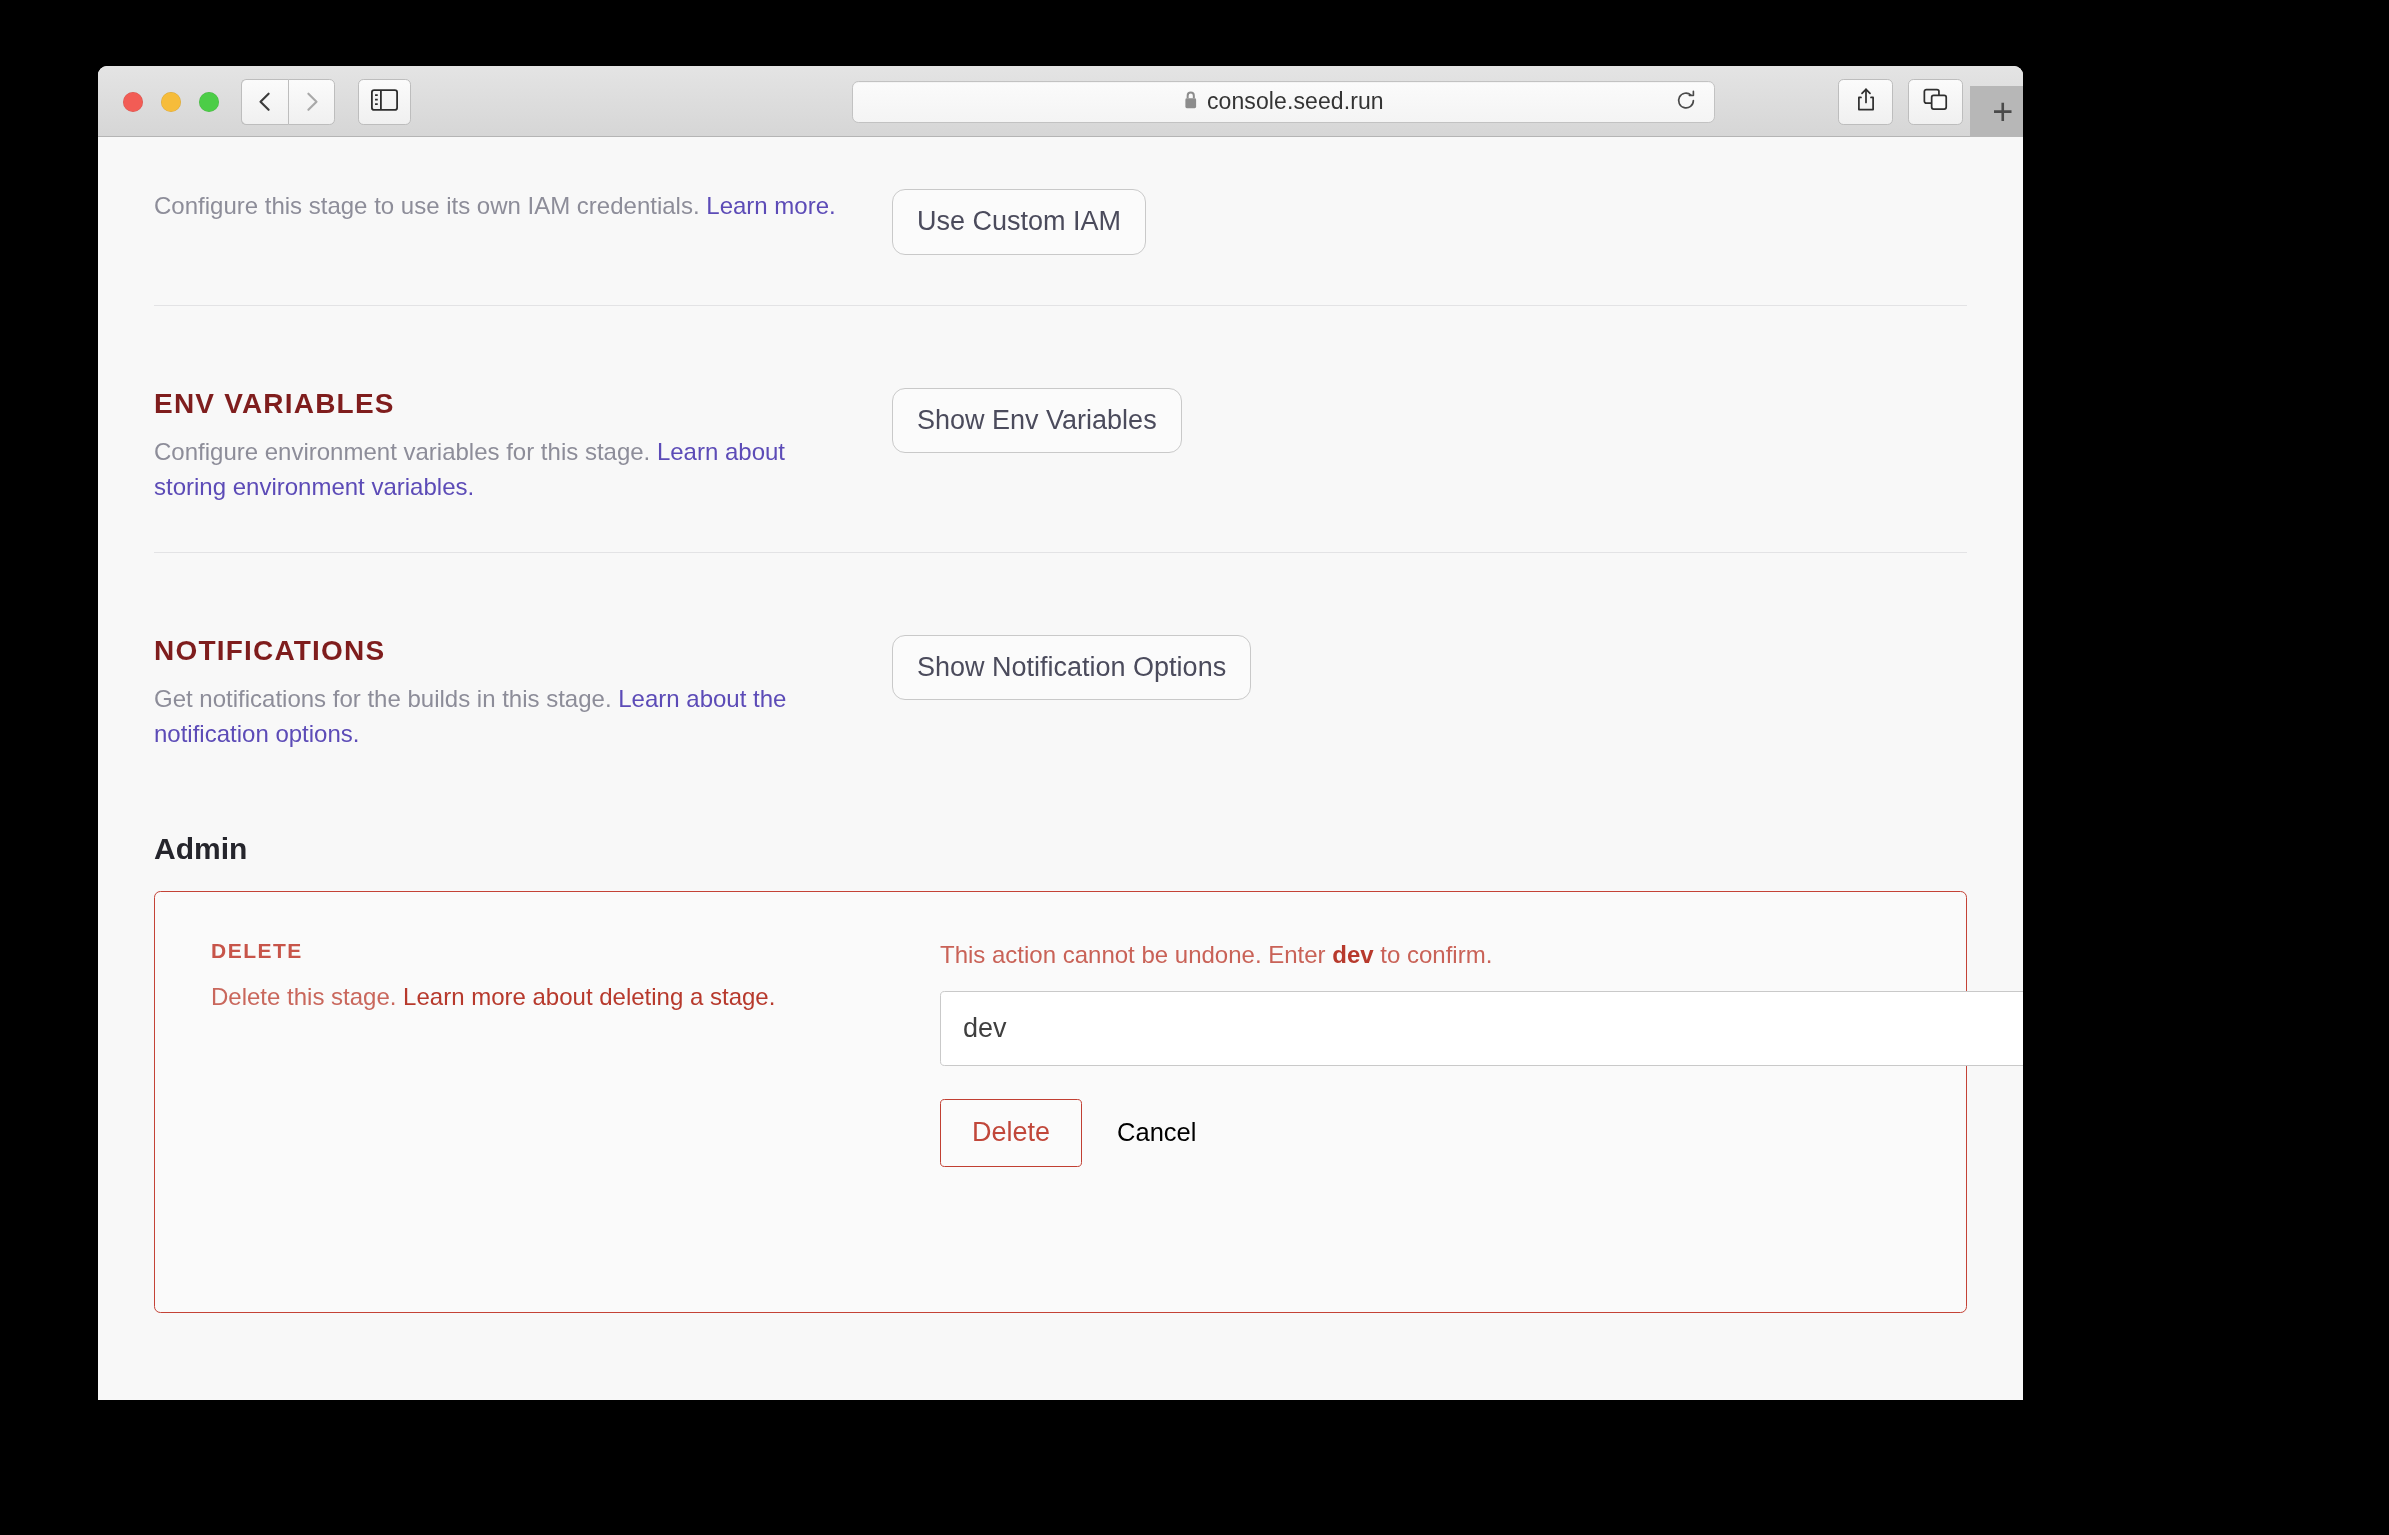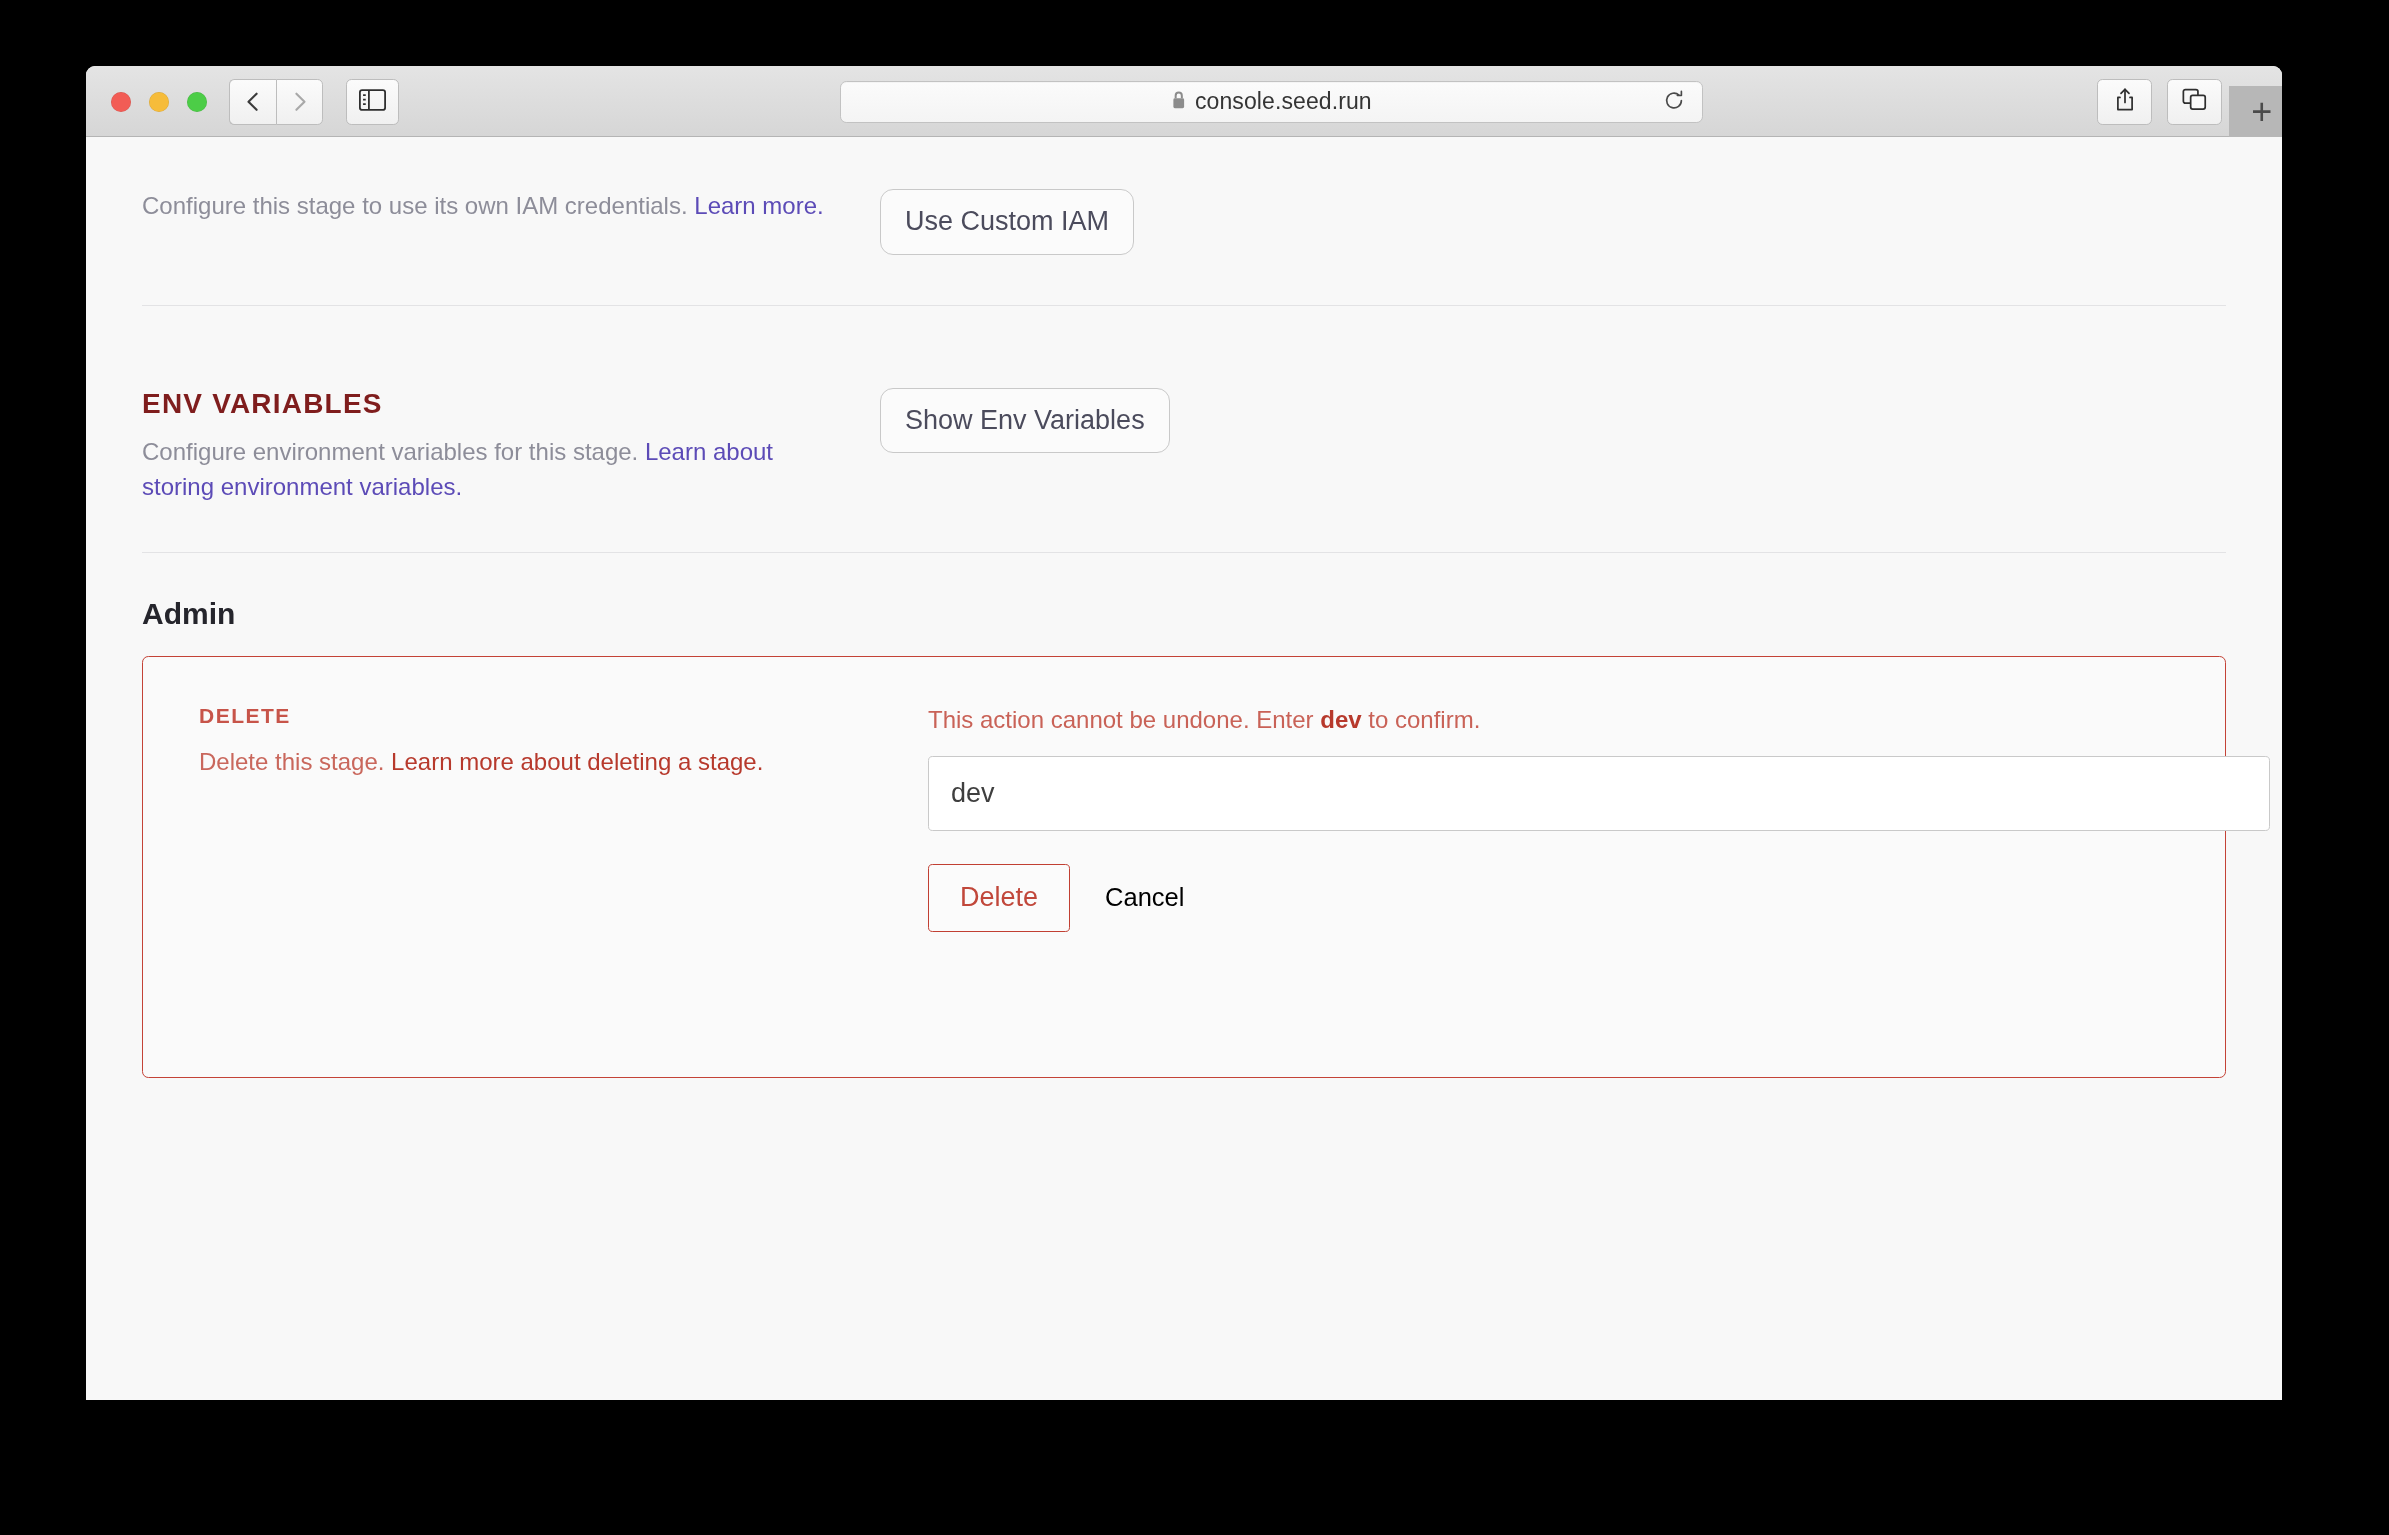--- a/index.html
+++ b/index.html
@@ -8,23 +8,23 @@
     width: 2389px;
     height: 1535px;
     background: #000000;
     font-family: "Liberation Sans", sans-serif;
     overflow: hidden;
   }
 
   
   .browser-window {
     position: absolute;
-    left: 86px;
+    left: 98px;
     top: 66px;
-    width: 2196px;
+    width: 1925px;
     height: 1334px;
     background: #f8f8f8;
     border-radius: 9px 9px 0 0;
     overflow: hidden;
     box-shadow: 0 1.8px 16.4px rgba(0,0,0,0.45);
   }
 
   
   .toolbar {
     position: relative;
@@ -404,20 +404,27 @@
       <div class="setting-row row-env">
         <div class="setting-left">
           <div class="setting-label">ENV VARIABLES</div>
           <div class="setting-desc"><span>Configure environment variables for this stage. </span><a class="link" href="#">Learn about storing environment variables.</a></div>
         </div>
         <button class="btn-outline">Show Env Variables</button>
       </div>
 
       <div class="divider"></div>
 
+      <div class="setting-row row-notif">
+        <div class="setting-left">
+          <div class="setting-label">NOTIFICATIONS</div>
+          <div class="setting-desc"><span>Get notifications for the builds in this stage. </span><a class="link" href="#">Learn about the notification options.</a></div>
+        </div>
+        <button class="btn-outline">Show Notification Options</button>
+      </div>
 
       <div class="section-title">Admin</div>
 
       <div class="danger-panel">
         <div class="danger-inner">
           <div class="danger-left">
             <div class="danger-label">DELETE</div>
             <div class="danger-desc"><span>Delete this stage. </span><a class="danger-link" href="#">Learn more about deleting a stage.</a></div>
           </div>
 

